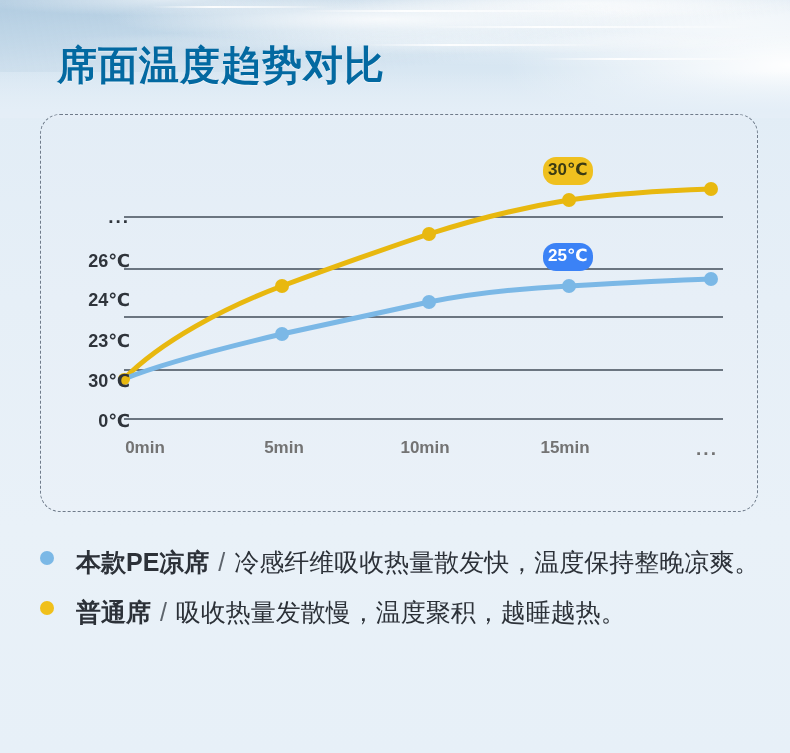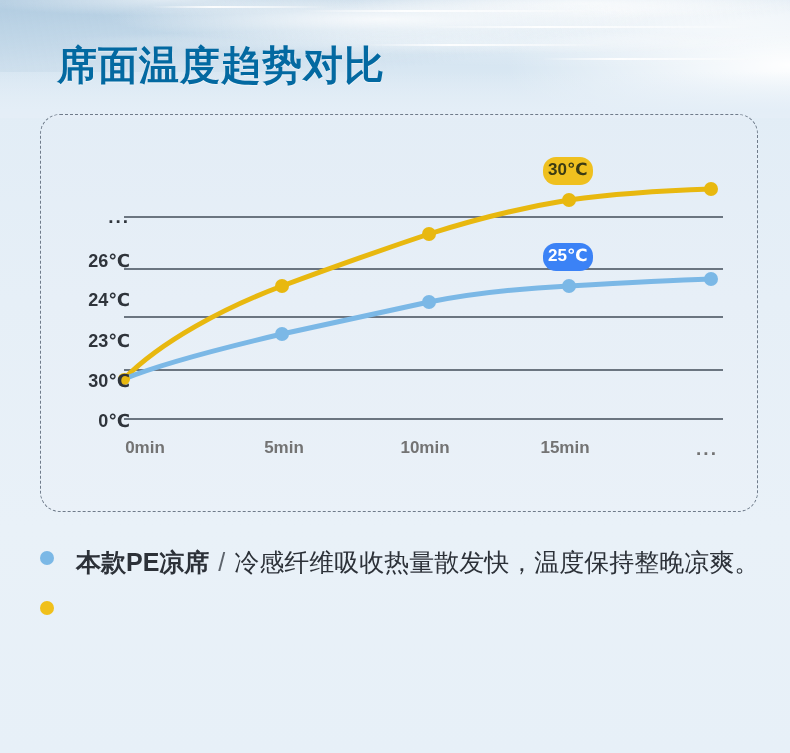--- a/index.html
+++ b/index.html
@@ -222,15 +222,20 @@
     <span class="legend-dot cool"></span>
     <span class="legend-text">
       <span class="name">本款PE凉席</span>
       <span class="sep">/</span>
       <span class="desc">冷感纤维吸收热量散发快，温度保持整晚凉爽。</span>
     </span>
   </div>
 
   <div class="legend-row">
     <span class="legend-dot warm"></span>
+    <span class="legend-text">
+      <span class="name">普通席</span>
+      <span class="sep">/</span>
+      <span class="desc">吸收热量发散慢，温度聚积，越睡越热。</span>
+    </span>
   </div>
 
 </div>
 
 </body></html>

